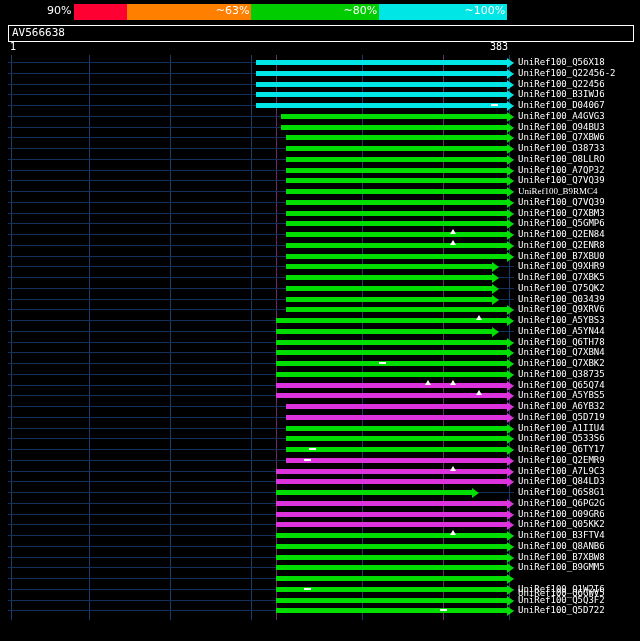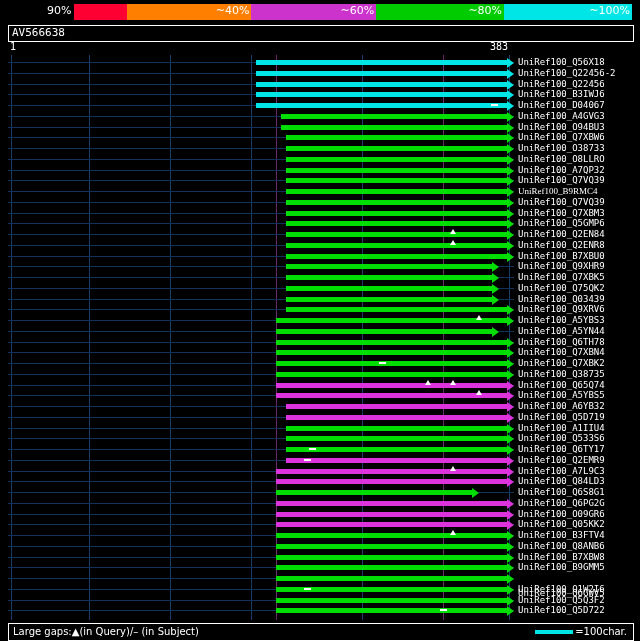--- a/index.html
+++ b/index.html
@@ -45,24 +45,21 @@
 <body>
 
 <div id="root">
 
   <div id="legend">
       <div class="seg" style="background: rgb(0, 0, 0); width: 10.5%;">
         <span class="lbl">90%</span>
       </div>
       <div class="seg" style="background: rgb(255, 0, 51); width: 8.5%;"></div>
       <div class="seg" style="background: rgb(255, 127, 0); width: 20%;">
-        <span class="lbl">~40%</span>
-      </div>
-      <div class="seg" style="background: rgb(204, 51, 204); width: 20%;">
-        <span class="lbl">~60%</span>
+        <span class="lbl">~63%</span>
       </div>
       <div class="seg" style="background: rgb(0, 204, 0); width: 20.5%;">
         <span class="lbl">~80%</span>
       </div>
       <div class="seg" style="background: rgb(0, 229, 229); width: 20.5%;">
         <span class="lbl">~100%</span>
       </div>
     </div>
 
   <div id="queryBox">
@@ -407,20 +404,14 @@
       <div class="lab" style="top: 476px;">UniRef100_B3FTV4</div>
       <div class="lab" style="top: 487px;">UniRef100_Q8ANB6</div>
       <div class="lab" style="top: 498px;">UniRef100_B7XBW8</div>
       <div class="lab" style="top: 508px;">UniRef100_B9GMM5</div>
       <div class="lab" style="top: 534px;">UniRef100_Q6GWV5</div>
       <div class="lab" style="top: 530px;">UniRef100_Q1W2I6</div>
       <div class="lab" style="top: 541px;">UniRef100_Q5Q3F2</div>
       <div class="lab" style="top: 551px;">UniRef100_Q5D722</div>
     </div>
 
-  <div id="footer">
-    <span class="ftext">Large gaps:▲(in Query)/– (in Subject)</span>
-    <span class="scalewrap">
-      <span class="scalebar"></span><span>=100char.</span>
-    </span>
-  </div>
 
 </div>
 
 </body></html>

